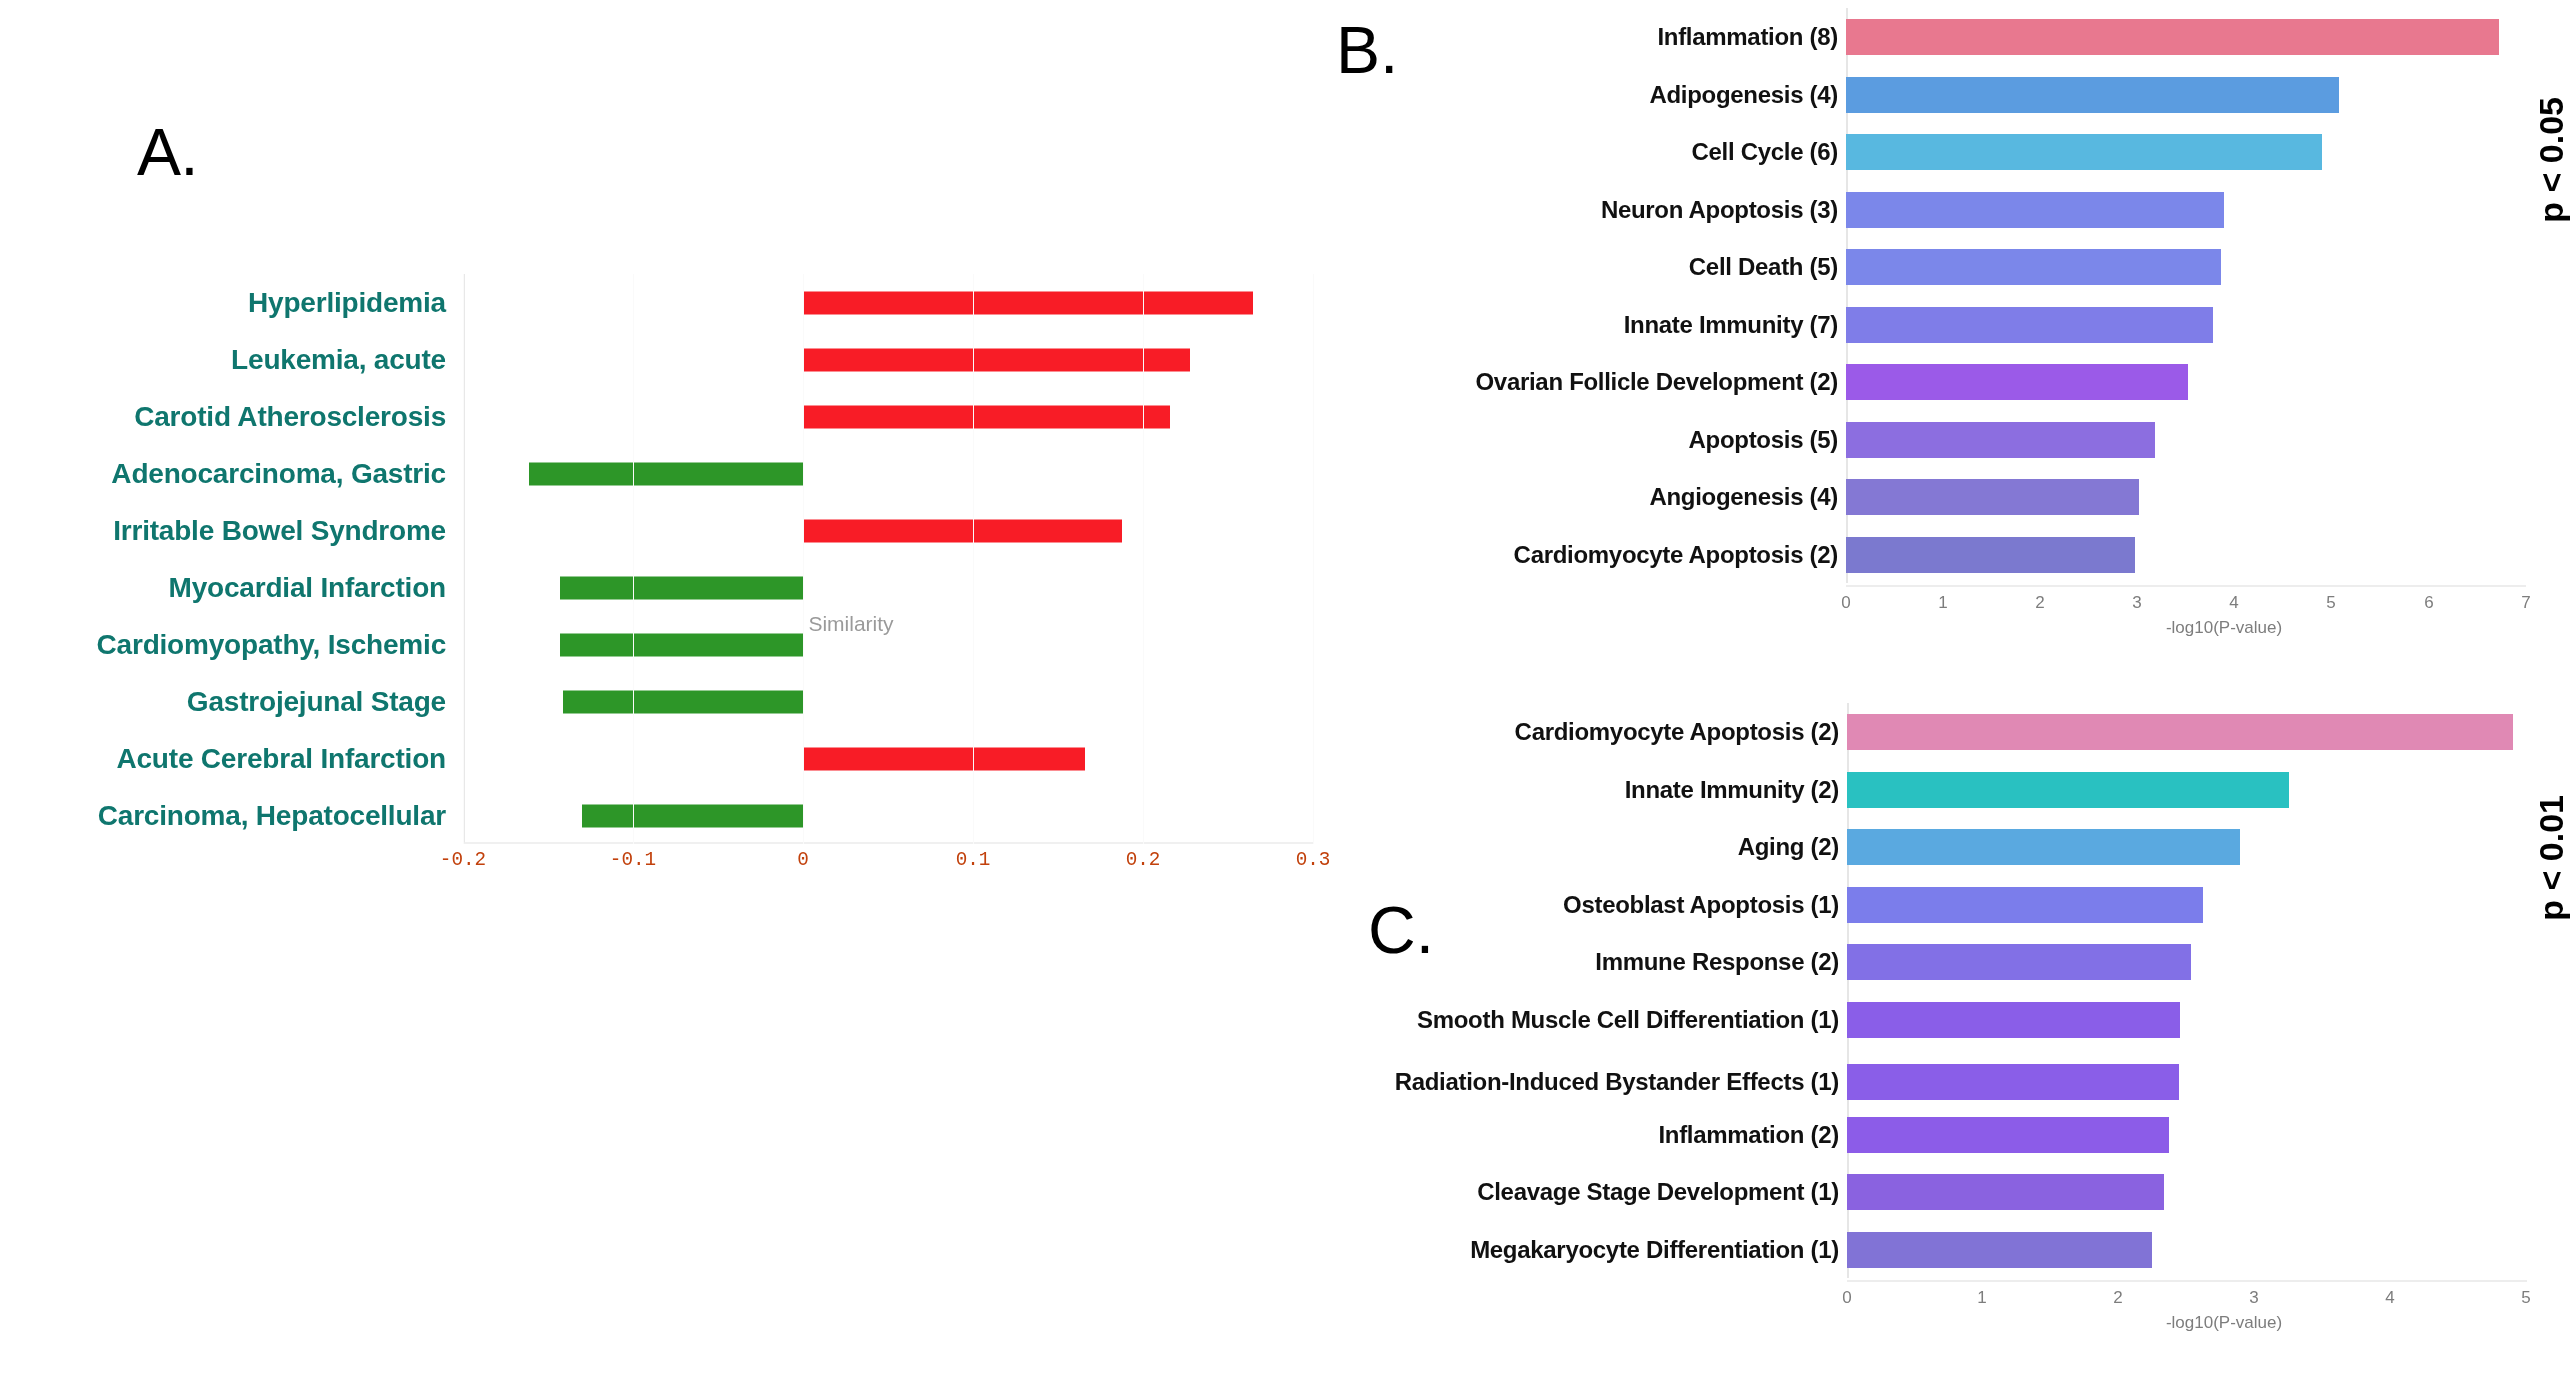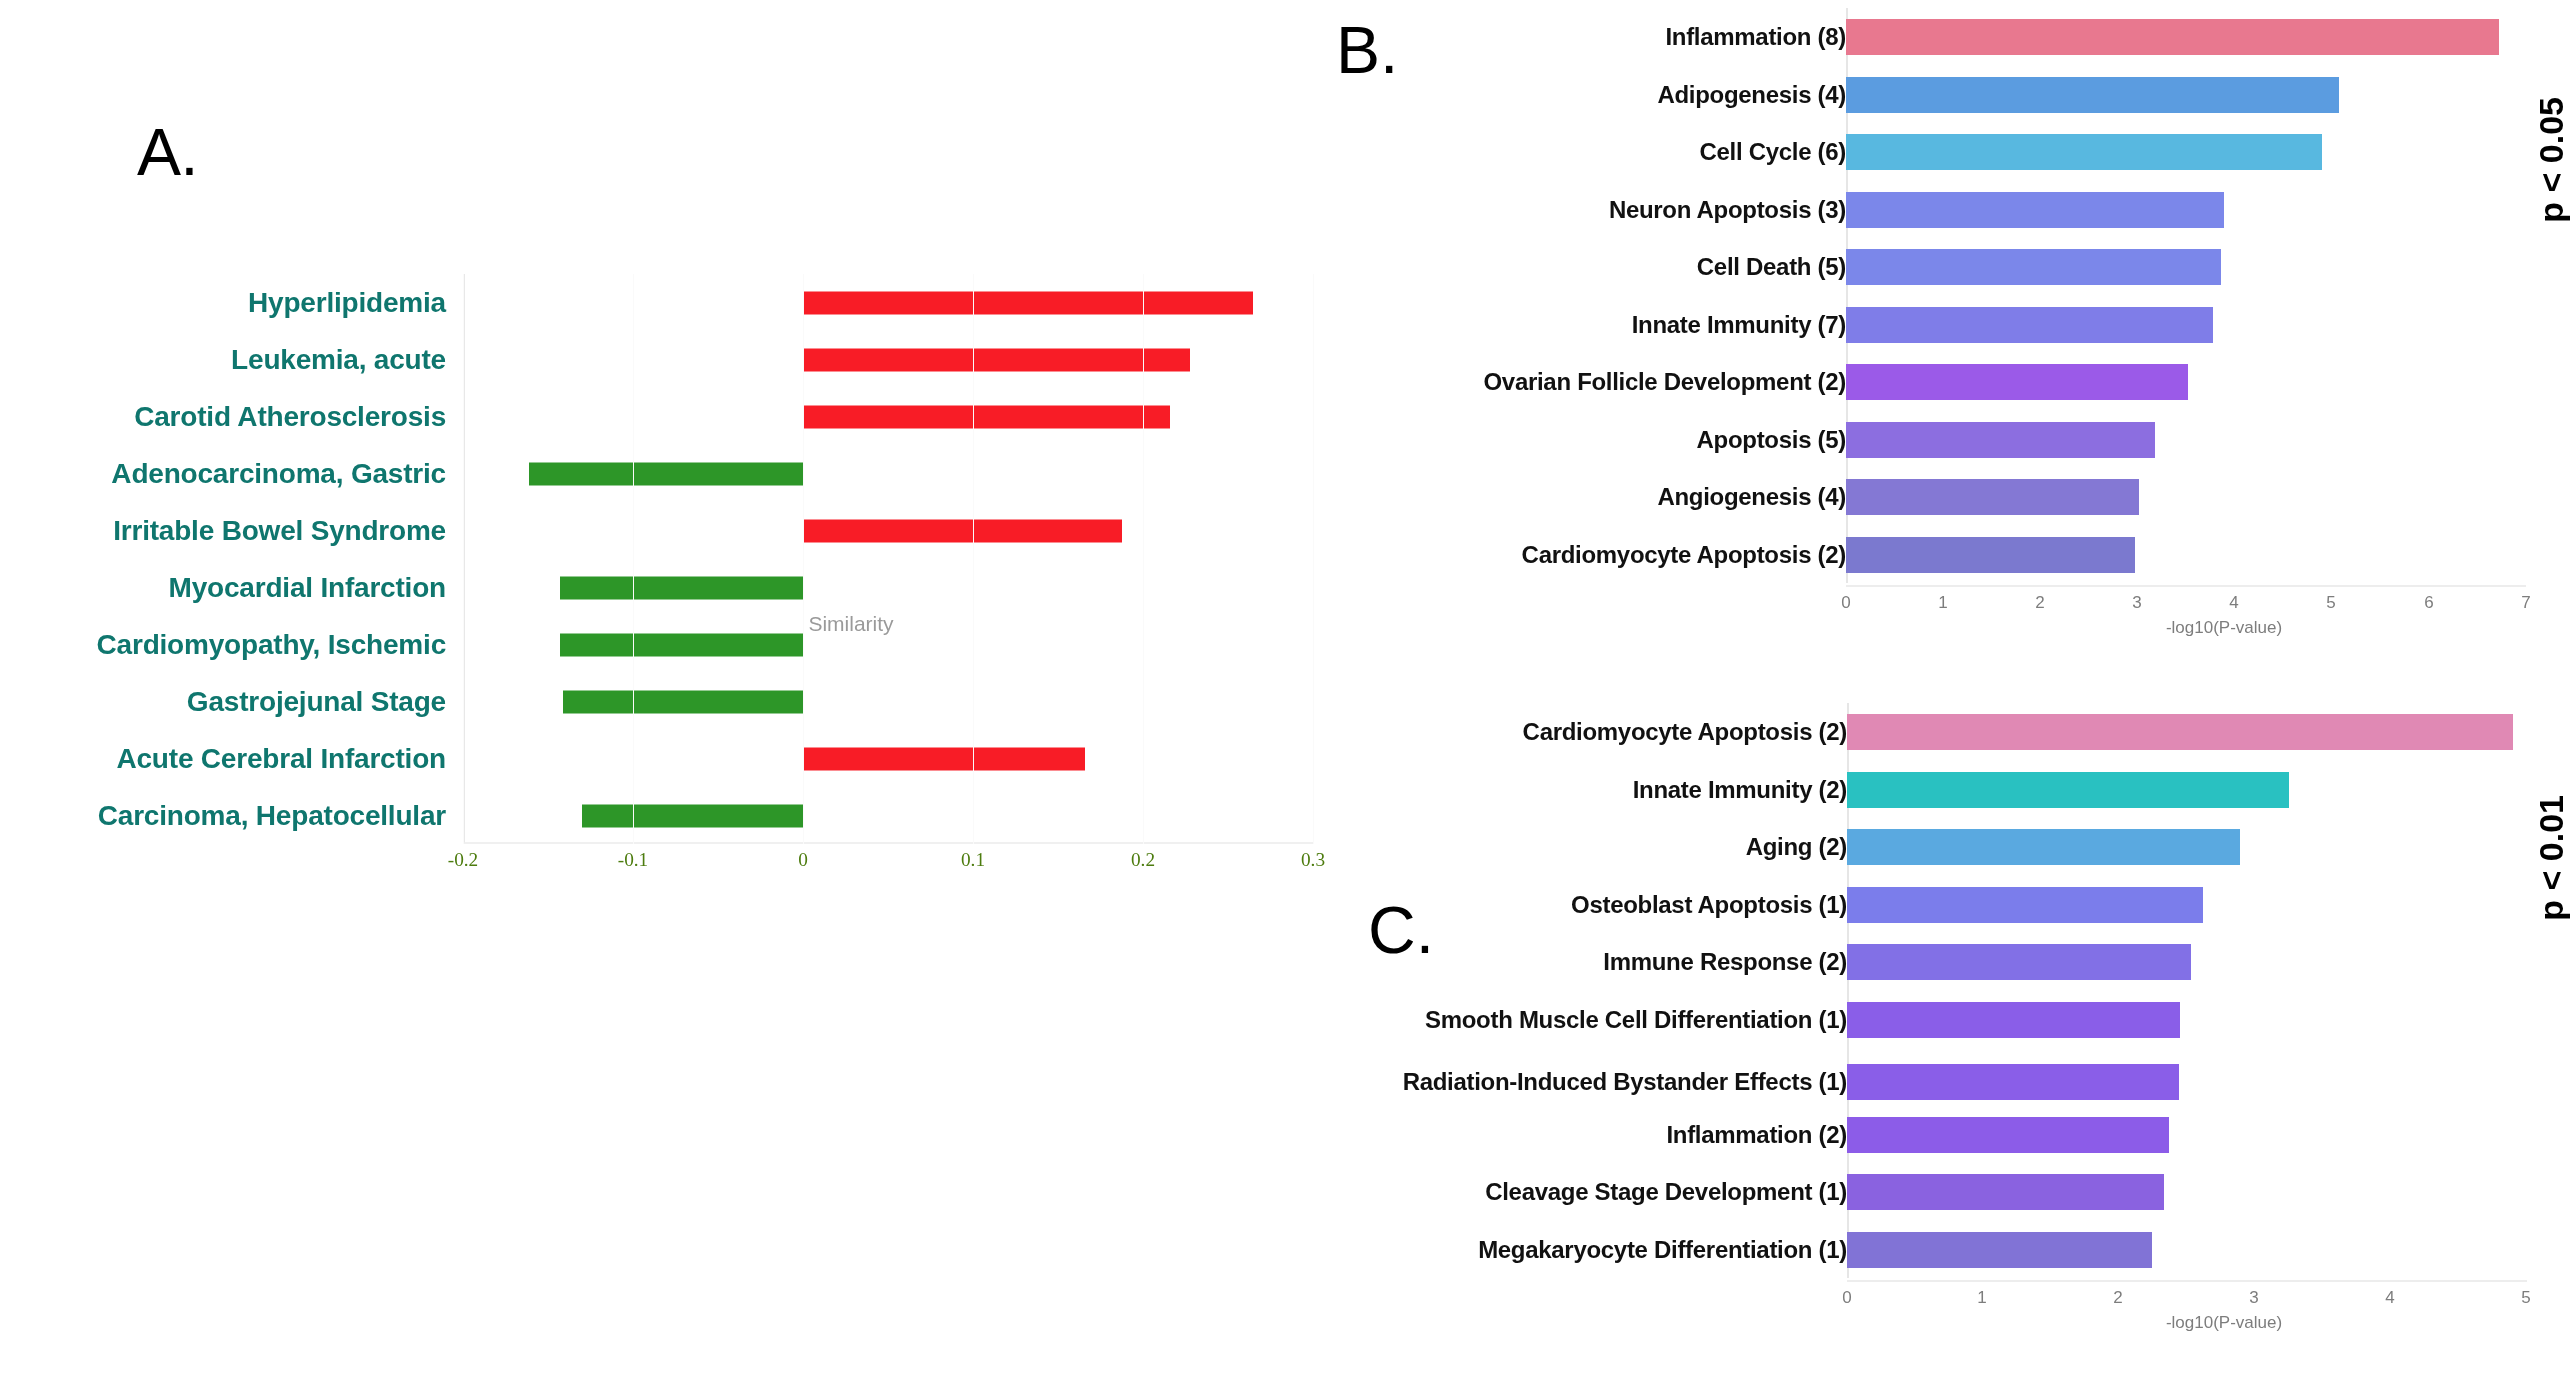--- a/index.html
+++ b/index.html
@@ -27,43 +27,43 @@
   .a-row { position:absolute; left:0; width:888px; height:57px; }
   .a-label {
     position:absolute; right:905px; top:50%; transform:translateY(-50%);
     white-space:nowrap; font-size:28px; font-weight:bold; color:#0f766e;
     font-family:"Liberation Sans", sans-serif; letter-spacing:-0.2px;
   }
   .a-bar { position:absolute; top:50%; transform:translateY(-50%); height:23px; }
   .a-bar.pos { background:#f81c26; }
   .a-bar.neg { background:#2d9628; }
   .a-tick {
-    position:absolute; top:575px; font-size:19.3px; color:#4d7c0f;
-    font-family:Liberation Serif, serif; transform:translateX(-50%);
+    position:absolute; top:575px; font-size:19.3px; color:#c2410c;
+    font-family:Liberation Mono, monospace; transform:translateX(-50%);
   }
   #a-xlabel {
     position:absolute; top:612px; left:463px; font-size:21px; color:#9a9a9a;
     font-family:"Liberation Sans", sans-serif; transform:translateX(-50%);
   }
   .a-gridline { position:absolute; top:0; width:0.8px; height:570px; background:#fafafa; }
 
   
   .enrich-panel { position:absolute; }
   .e-letter {
     position:absolute; font-size:66px; font-weight:400; color:#000;
     font-family:"Liberation Sans", sans-serif;
   }
   .e-rows { position:absolute; }
   .e-row { position:absolute; left:0; width:100%; }
   .e-label {
     position:absolute; top:50%; transform:translateY(-50%);
     right:calc(100% - 0px); white-space:nowrap;
     font-size:24px; font-weight:bold; color:#111;
     font-family:"Liberation Sans", sans-serif; letter-spacing:-0.3px;
-    padding-right:0;
+    padding-right:8px;
   }
   .e-bar { position:absolute; left:0; top:50%; transform:translateY(-50%); }
   .e-axis {
     position:absolute; left:0; height:2.3px; background:#ededed;
   }
   .e-tick {
     position:absolute; font-size:17px; color:#7d7d7d;
     font-family:"Liberation Sans", sans-serif; transform:translateX(-50%);
   }
   .e-xlabel {

